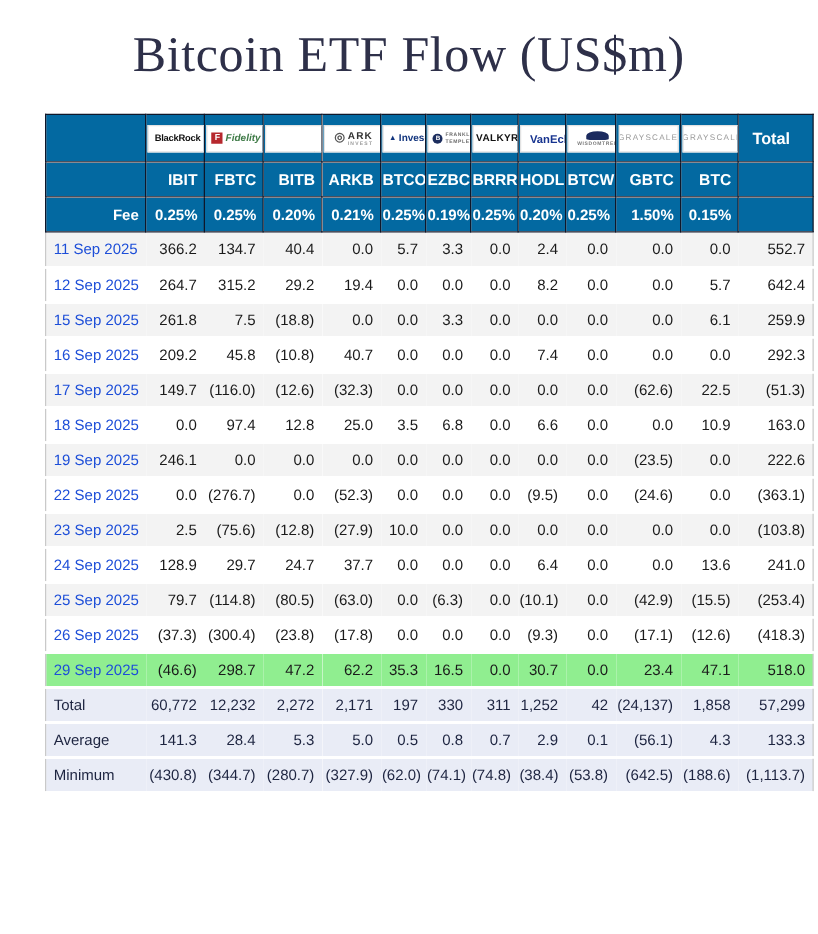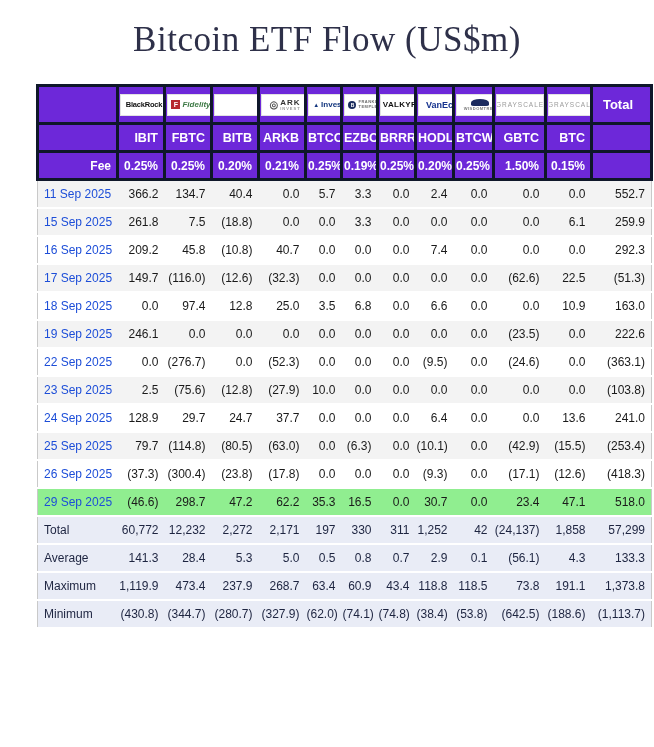--- a/index.html
+++ b/index.html
@@ -3,30 +3,30 @@
 <meta charset="utf-8">
 <style>
   html,body{margin:0;padding:0;}
   body{
     width:654px;height:747px;background:#ffffff;
     font-family:"Liberation Sans",sans-serif;
     overflow:hidden;
   }
   .title{
     font-family:"Liberation Serif",serif;
-    font-size:35px;font-weight:400;color:#2e3049;
+    font-size:40px;font-weight:400;color:#2e3049;
     text-align:center;margin:20px 0 24px;letter-spacing:0.5px;
   }
   table.etf{
     border-collapse:collapse;table-layout:fixed;
     width:585px;margin-left:36px;border:1px solid #c9c9c9;
   }
   th,td{overflow:hidden;white-space:nowrap;box-sizing:border-box;}
   
-  .hdr{background:#6d28d9;border:3px solid #0f172a;}
+  .hdr{background:#0369a1;border:1px solid #0f172a;}
   tr.logo-row th{height:38px;text-align:center;vertical-align:middle;}
   tr.ticker-row th{height:28px;color:#fff;font-size:12.5px;font-weight:bold;text-align:right;padding-right:5px;}
   tr.fee-row td{height:28px;color:#fff;font-size:12px;font-weight:bold;text-align:right;padding-right:5px;}
   td.fee-label{text-align:left;padding-left:6px;}
   th.total-hdr{color:#fff;font-size:13px;font-weight:bold;text-align:right;padding-right:8px;}
   
   td.num{font-size:12px;color:#1a1a1a;text-align:right;padding-right:6px;height:28px;border-bottom:2px solid #fff;}
   td.datecell{font-size:12px;color:#1d4ed8;text-align:left;padding-left:6px;height:28px;border-bottom:2px solid #fff;}
   tr.stripe td{background:#f3f3f3;}
   tr.plain td{background:#ffffff;}
@@ -172,20 +172,35 @@
         <td class="num">0.0</td>
         <td class="num">5.7</td>
         <td class="num">3.3</td>
         <td class="num">0.0</td>
         <td class="num">2.4</td>
         <td class="num">0.0</td>
         <td class="num">0.0</td>
         <td class="num">0.0</td>
         <td class="num">552.7</td>
       </tr>
+      <tr class="plain">
+        <td class="datecell">12 Sep 2025</td>
+        <td class="num">264.7</td>
+        <td class="num">315.2</td>
+        <td class="num">29.2</td>
+        <td class="num">19.4</td>
+        <td class="num">0.0</td>
+        <td class="num">0.0</td>
+        <td class="num">0.0</td>
+        <td class="num">8.2</td>
+        <td class="num">0.0</td>
+        <td class="num">0.0</td>
+        <td class="num">5.7</td>
+        <td class="num">642.4</td>
+      </tr>
       <tr class="stripe">
         <td class="datecell">15 Sep 2025</td>
         <td class="num">261.8</td>
         <td class="num">7.5</td>
         <td class="num neg">(18.8)</td>
         <td class="num">0.0</td>
         <td class="num">0.0</td>
         <td class="num">3.3</td>
         <td class="num">0.0</td>
         <td class="num">0.0</td>
@@ -368,35 +383,20 @@
         <td class="num">0.5</td>
         <td class="num">0.8</td>
         <td class="num">0.7</td>
         <td class="num">2.9</td>
         <td class="num">0.1</td>
         <td class="num neg">(56.1)</td>
         <td class="num">4.3</td>
         <td class="num">133.3</td>
       </tr>
       <tr class="summary">
-        <td class="datecell">Maximum</td>
-        <td class="num">1,119.9</td>
-        <td class="num">473.4</td>
-        <td class="num">237.9</td>
-        <td class="num">268.7</td>
-        <td class="num">63.4</td>
-        <td class="num">60.9</td>
-        <td class="num">43.4</td>
-        <td class="num">118.8</td>
-        <td class="num">118.5</td>
-        <td class="num">73.8</td>
-        <td class="num">191.1</td>
-        <td class="num">1,373.8</td>
-      </tr>
-      <tr class="summary">
         <td class="datecell">Minimum</td>
         <td class="num neg">(430.8)</td>
         <td class="num neg">(344.7)</td>
         <td class="num neg">(280.7)</td>
         <td class="num neg">(327.9)</td>
         <td class="num neg">(62.0)</td>
         <td class="num neg">(74.1)</td>
         <td class="num neg">(74.8)</td>
         <td class="num neg">(38.4)</td>
         <td class="num neg">(53.8)</td>

